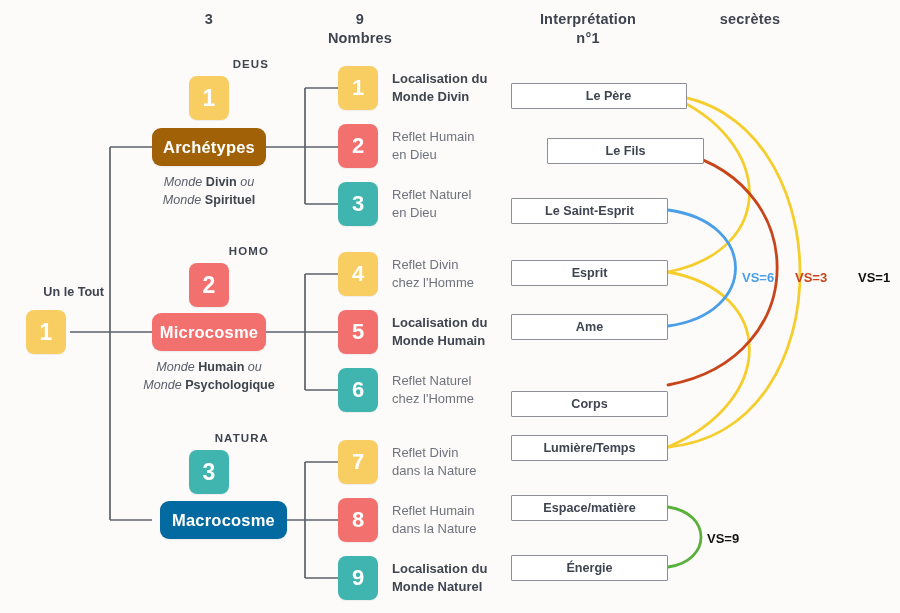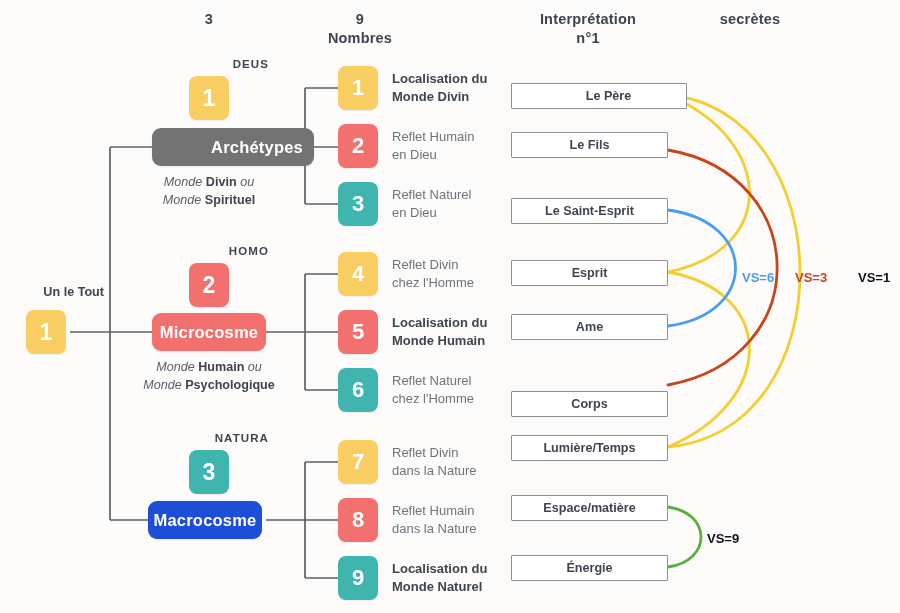--- a/index.html
+++ b/index.html
@@ -128,21 +128,21 @@
 
   <div class="world-label" style="left:0px;top:285px;width:104px;font-size:12.6px;letter-spacing:0;">Un le Tout</div>
   <div class="mini-num" style="left:26px;top:310px;background:#F8CE63;">
     <span>1</span>
   </div>
 
   <div class="world-label" style="left:149px;top:58px;width:120px;">DEUS</div>
   <div class="mini-num" style="left:189px;top:76px;background:#F8CE63;">
     <span>1</span>
   </div>
-  <div class="world-box" style="left:152px;top:128px;width:114px;background:#737373;padding-left:48px;">
+  <div class="world-box" style="left:152px;top:128px;width:114px;background:#a16207;">
     <span>Archétypes</span>
   </div>
   <div class="world-sub" style="left:129px;top:174px;width:160px;">
     <div><span>Monde </span><b>Divin</b><span> ou</span></div>
     <div><span>Monde </span><b>Spirituel</b></div>
   </div>
 
   <div class="world-label" style="left:149px;top:245px;width:120px;">HOMO</div>
   <div class="mini-num" style="left:189px;top:263px;background:#F2706E;">
     <span>2</span>
@@ -152,21 +152,21 @@
   </div>
   <div class="world-sub" style="left:119px;top:359px;width:180px;">
     <div><span>Monde </span><b>Humain</b><span> ou</span></div>
     <div><span>Monde </span><b>Psychologique</b></div>
   </div>
 
   <div class="world-label" style="left:149px;top:432px;width:120px;">NATURA</div>
   <div class="mini-num" style="left:189px;top:450px;background:#40B5B0;">
     <span>3</span>
   </div>
-  <div class="world-box" style="left:148px;top:501px;width:114px;background:#1d4ed8;">
+  <div class="world-box" style="left:160px;top:501px;width:127px;background:#0369a1;">
     <span>Macrocosme</span>
   </div>
 
   <div class="num-box" style="left:338px;top:66px;background:#F8CE63;">
     <span>1</span>
     </div>
   <div class="num-txt strong" style="left:392px;top:70px;">
     <div>Localisation du</div>
     <div>Monde Divin</div>
     </div>
@@ -231,21 +231,21 @@
     <span>9</span>
     </div>
   <div class="num-txt strong" style="left:392px;top:560px;">
     <div>Localisation du</div>
     <div>Monde Naturel</div>
     </div>
 
   <div class="interp" style="top:83px;padding-left:19px;">
     <span>Le Père</span>
     </div>
-  <div class="interp" style="top:132px;">
+  <div class="interp" style="top:138px;margin-left:36px;">
     <span>Le Fils</span>
     </div>
   <div class="interp" style="top:198px;">
     <span>Le Saint-Esprit</span>
     </div>
   <div class="interp" style="top:260px;">
     <span>Esprit</span>
     </div>
   <div class="interp" style="top:314px;">
     <span>Ame</span>

